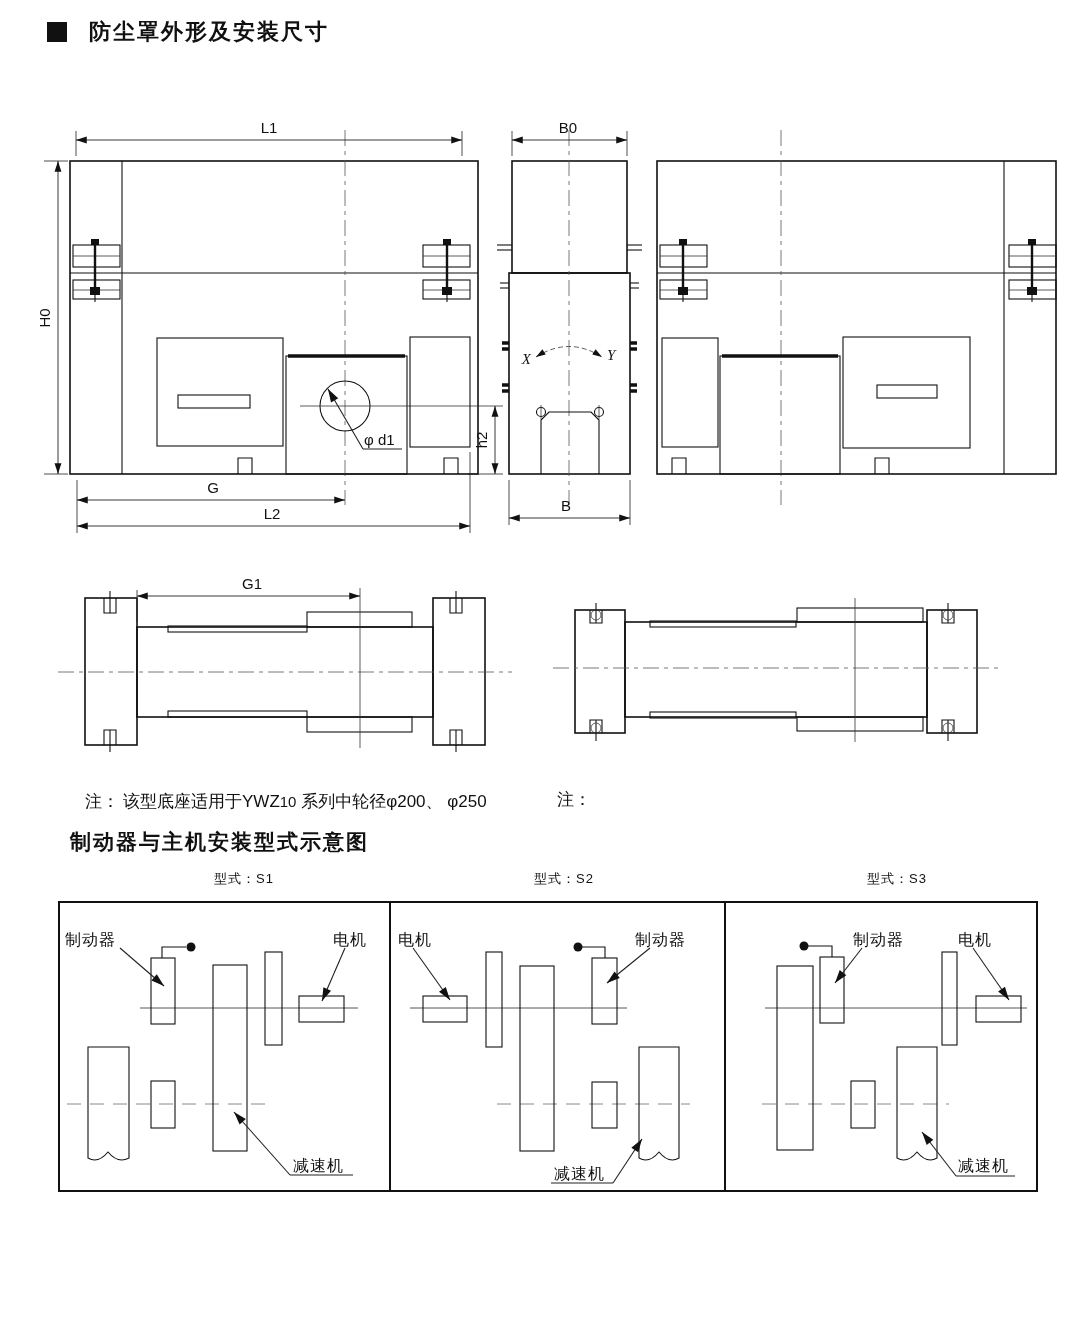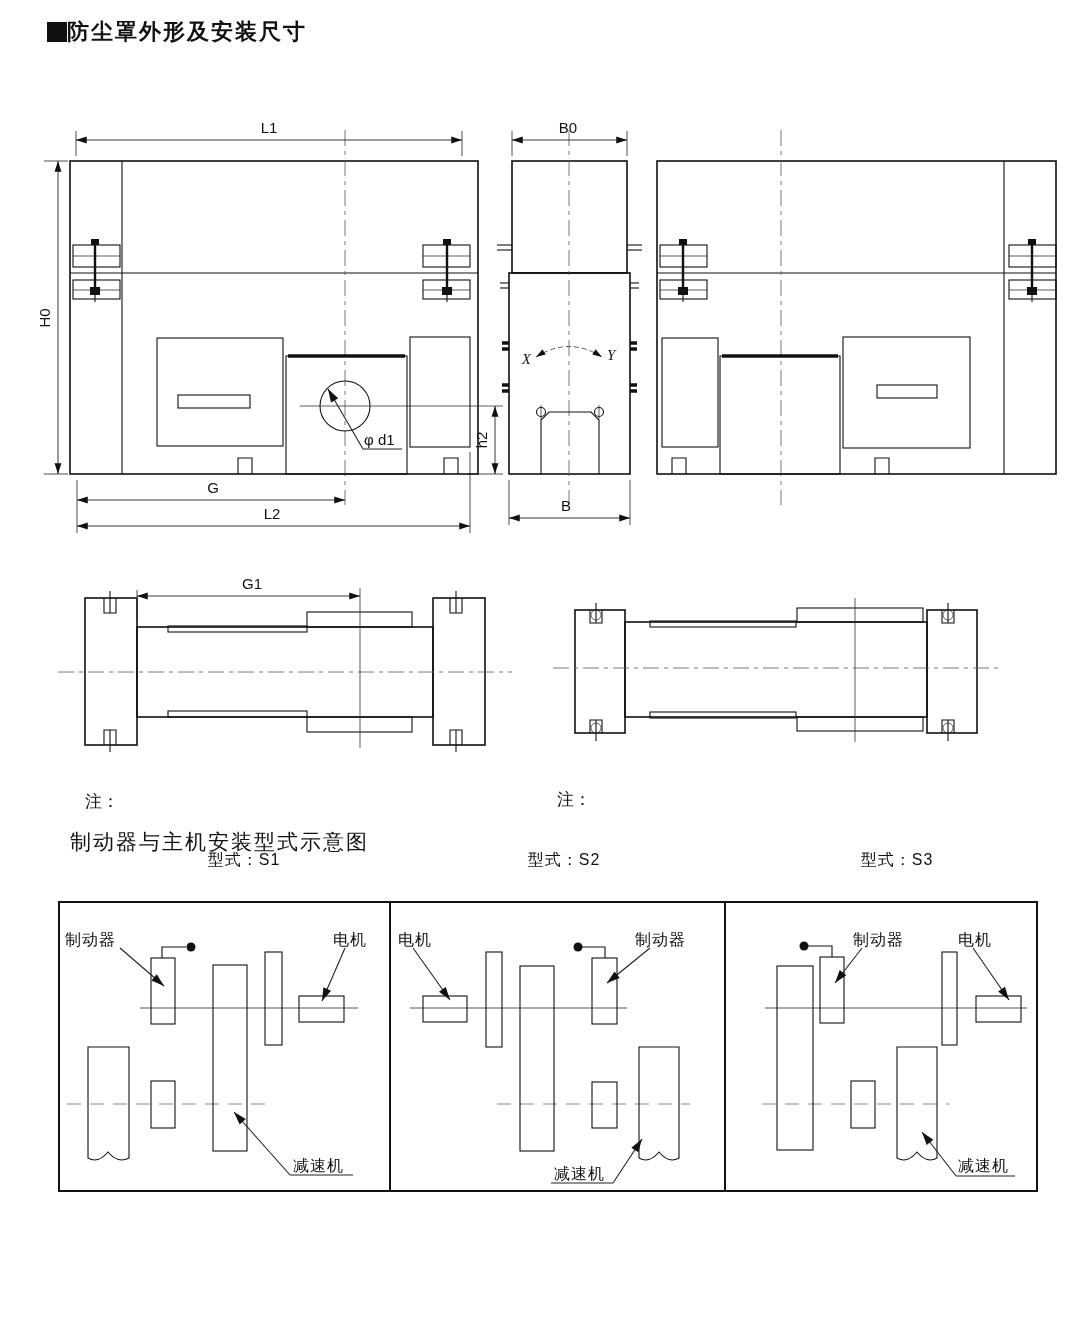--- a/index.html
+++ b/index.html
@@ -1,37 +1,37 @@
 <!DOCTYPE html>
 <html><head>
 <meta charset="utf-8">
 <style>
   html,body{margin:0;padding:0;background:#f3f3f3;}
   .page{position:relative;width:1091px;height:1335px;background:#ffffff;
         font-family:"Liberation Sans",sans-serif;color:#111;overflow:hidden;}
   .page svg{position:absolute;left:0;top:0;}
 
   
-  .title-bar{position:absolute;left:47px;top:17px;display:flex;align-items:center;gap:0;}
+  .title-bar{position:absolute;left:47px;top:17px;display:flex;align-items:center;gap:22px;}
   .title-square{width:20px;height:20px;background:#111;}
   .title-text{font-size:22px;font-weight:bold;letter-spacing:2px;}
 
   
   .note{position:absolute;display:flex;font-size:17px;line-height:26px;color:#111;}
   .note .note-label{white-space:nowrap;margin-right:4px;}
   .note-left{left:85px;top:789px;width:470px;}
   .note-right{left:557px;top:787px;width:530px;}
   .note-left .sub{font-size:15px;}
   .note-right .sub{font-size:12px;vertical-align:-3px;}
 
   
-  .section-title{position:absolute;left:70px;top:828px;font-size:21px;font-weight:normal;letter-spacing:2px;}
-
-  
-  .panel-header{position:absolute;top:850px;transform:translateX(-50%);font-size:16px;letter-spacing:1px;}
+  .section-title{position:absolute;left:70px;top:828px;font-size:21px;font-weight:bold;letter-spacing:2px;}
+
+  
+  .panel-header{position:absolute;top:870px;transform:translateX(-50%);font-size:13px;letter-spacing:1px;}
   .ph1{left:244px;} .ph2{left:564px;} .ph3{left:897px;}
 
   
   .ol{fill:none;stroke:#111;stroke-width:1.6;}
   .l{fill:none;stroke:#111;stroke-width:1.1;}
   .thin{fill:none;stroke:#333;stroke-width:0.8;}
   .cl{fill:none;stroke:#555;stroke-width:0.8;stroke-dasharray:16 5 4 5;}
   .dim{fill:none;stroke:#222;stroke-width:0.9;}
   .ext{fill:none;stroke:#222;stroke-width:0.8;}
   .thick{fill:none;stroke:#111;stroke-width:3.5;}
@@ -313,20 +313,21 @@
         <line class="leader" x1="973" y1="948" x2="1009" y2="1000" marker-end="url(#arr)"></line>
         <text class="cjk" x="958" y="1171">减速机</text>
         <line class="leader" x1="956" y1="1176" x2="1015" y2="1176"></line>
         <line class="leader" x1="956" y1="1176" x2="922" y2="1132" marker-end="url(#arr)"></line>
       </g>
     </g>
   </svg>
 
   <div class="note note-left">
     <span class="note-label">注：</span>
+    <span><span>该型底座适用于YWZ</span><span class="sub">10</span><span> 系列中轮径φ200、 φ250</span></span>
   </div>
   <div class="note note-right">
     <span class="note-label">注：</span>
   </div>
 
   <div class="section-title">制动器与主机安装型式示意图</div>
 
   <div class="panel-header ph1">型式：S1</div>
   <div class="panel-header ph2">型式：S2</div>
   <div class="panel-header ph3">型式：S3</div>

